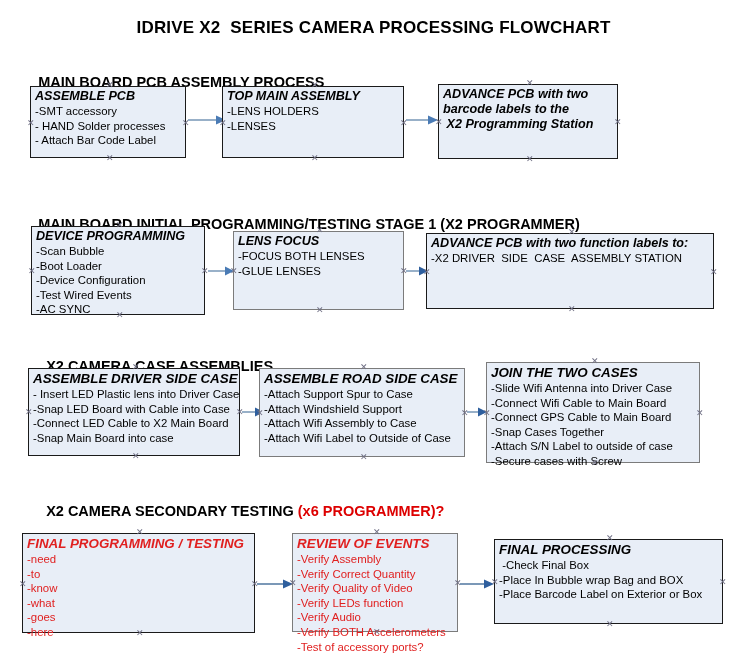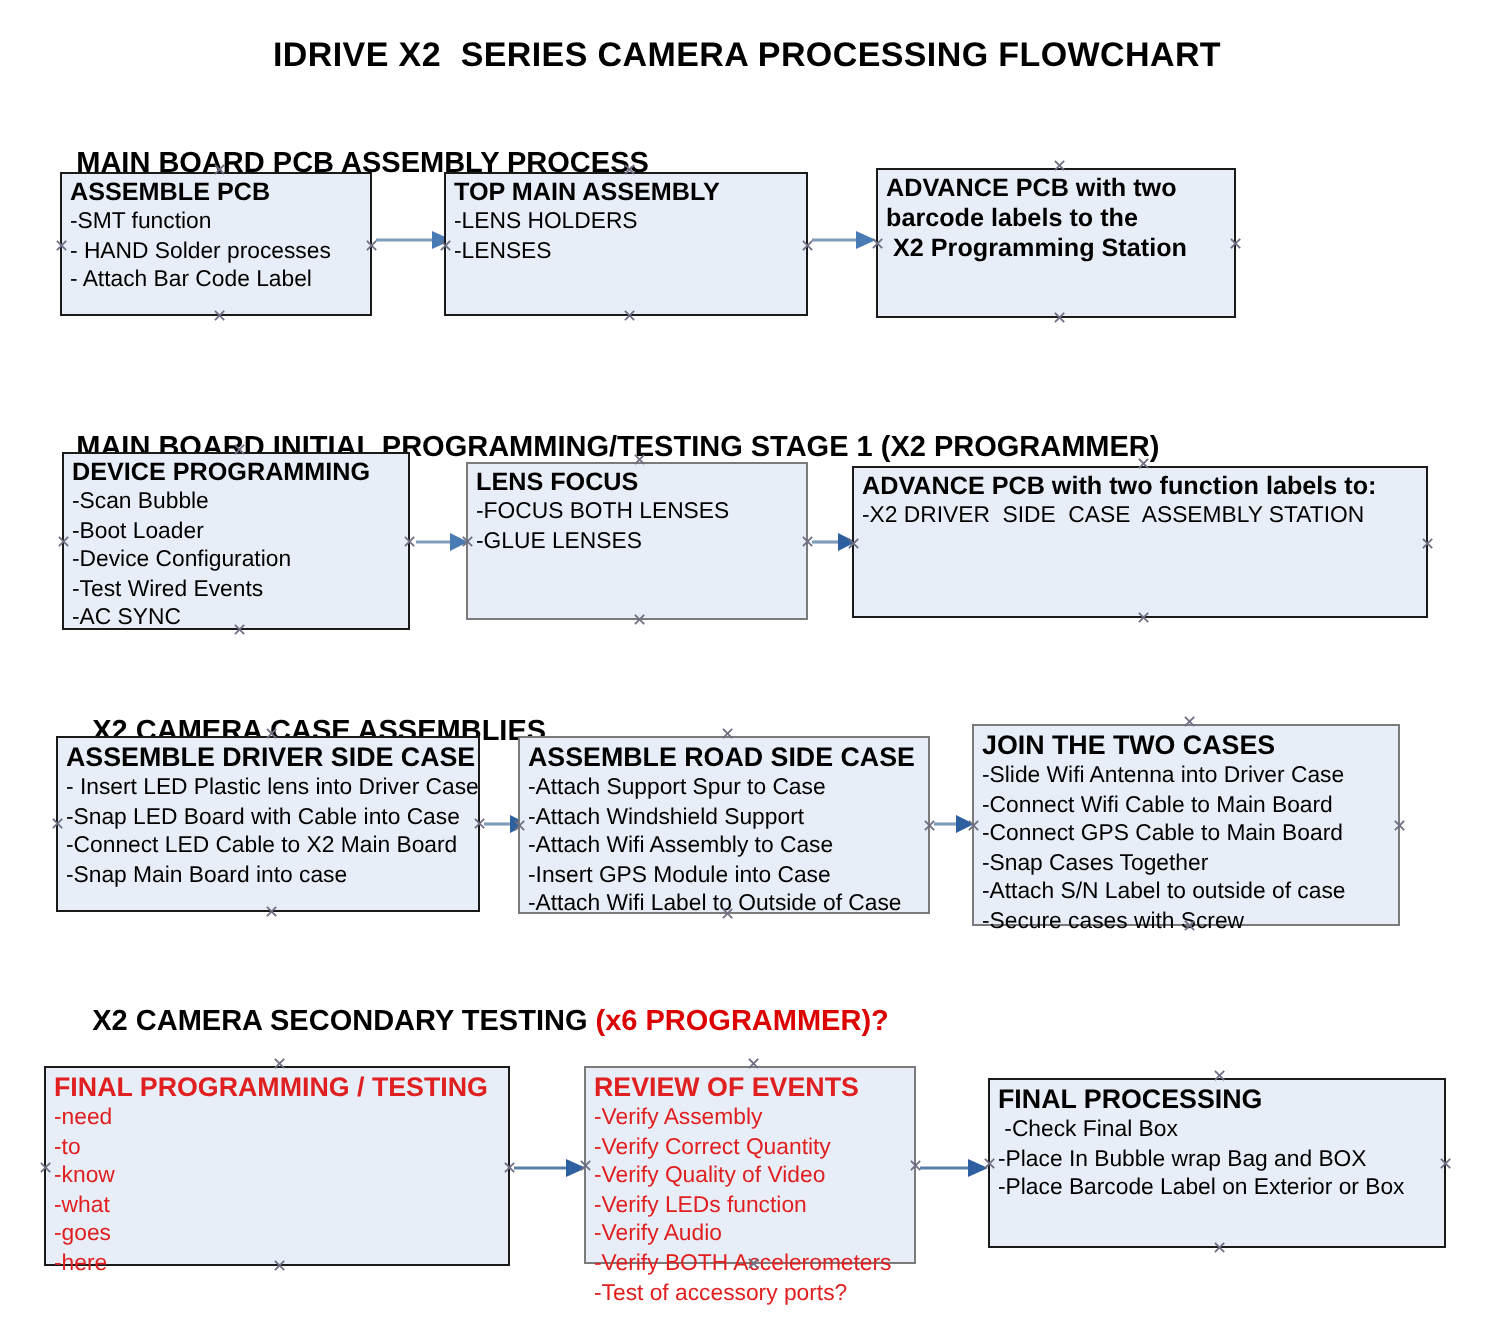--- a/index.html
+++ b/index.html
@@ -60,20 +60,21 @@
     left: 4px;
     top: 2px;
     right: 2px;
   }
   .pbox .btitle {
     font-size: 12.6px;
     font-weight: bold;
     color: #000000;
     line-height: 15px;
     white-space: pre;
+    font-style: italic;
   }
   .pbox .bline {
     font-size: 11.4px;
     font-weight: normal;
     color: #000000;
     line-height: 14.6px;
     white-space: pre;
   }
   .pbox.red .btitle { color: #e02020; }
   .pbox.red .bline  { color: #e02020; }
@@ -106,21 +107,21 @@
 
   <div class="doc-title">IDRIVE X2  SERIES CAMERA PROCESSING FLOWCHART</div>
 
   <div class="section-head" style="left:22px; top:58px;">
     <span>MAIN BOARD PCB ASSEMBLY PROCESS</span>
   </div>
 
   <div class="pbox" style="left:30px; top:86px; width:156px; height:72px;">
     <div class="inner">
       <div class="btitle">ASSEMBLE PCB</div>
-      <div class="bline">-SMT function</div>
+      <div class="bline">-SMT accessory</div>
       <div class="bline">- HAND Solder processes</div>
       <div class="bline">- Attach Bar Code Label</div>
     </div>
     <span class="handle" style="left:75px; top:-5px;">✕</span>
     <span class="handle" style="left:75px; bottom:-5px;">✕</span>
     <span class="handle" style="left:-4px; top:33px;">✕</span>
     <span class="handle" style="right:-4px; top:33px;">✕</span>
   </div>
 
   <svg class="arrow-svg" style="left:188px; top:113px; width:40px; height:14px;">
@@ -231,21 +232,20 @@
     <line x1="0" y1="7" x2="13" y2="7" stroke="#7f9dbb" stroke-width="1.6"></line>
     <polygon points="13,2.5 22,7 13,11.5" fill="#2e5f9e"></polygon>
   </svg>
 
   <div class="pbox gray-edge" style="left:259px; top:368px; width:206px; height:89px;">
     <div class="inner">
       <div class="btitle big">ASSEMBLE ROAD SIDE CASE</div>
       <div class="bline">-Attach Support Spur to Case</div>
       <div class="bline">-Attach Windshield Support</div>
       <div class="bline">-Attach Wifi Assembly to Case</div>
-      <div class="bline">-Insert GPS Module into Case</div>
       <div class="bline">-Attach Wifi Label to Outside of Case</div>
     </div>
     <span class="handle" style="left:100px; top:-5px;">✕</span>
     <span class="handle" style="left:100px; bottom:-5px;">✕</span>
     <span class="handle" style="left:-4px; top:41px;">✕</span>
     <span class="handle" style="right:-4px; top:41px;">✕</span>
   </div>
 
   <svg class="arrow-svg" style="left:467px; top:405px; width:22px; height:14px;">
     <line x1="0" y1="7" x2="11" y2="7" stroke="#7f9dbb" stroke-width="1.6"></line>

